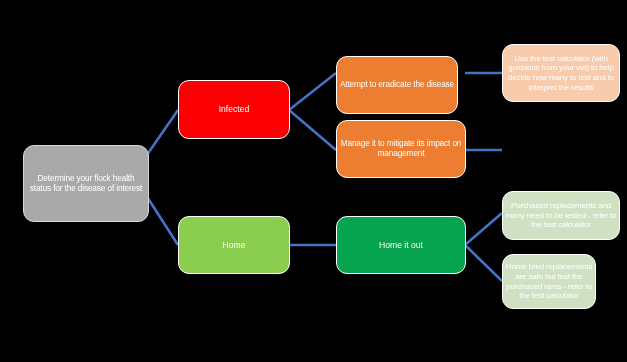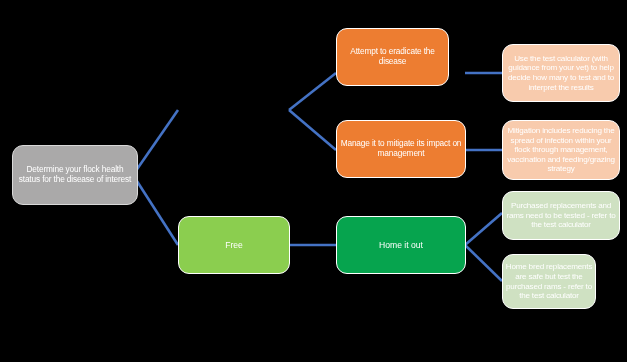--- a/index.html
+++ b/index.html
@@ -86,50 +86,50 @@
       <line x1="289" y1="110" x2="336" y2="73"></line>
       <line x1="289" y1="110" x2="336" y2="150"></line>
       <line x1="465" y1="73" x2="502" y2="73"></line>
       <line x1="465" y1="150" x2="502" y2="150"></line>
       <line x1="289" y1="245" x2="338" y2="245"></line>
       <line x1="465" y1="245" x2="502" y2="213"></line>
       <line x1="465" y1="245" x2="502" y2="281"></line>
     </g>
   </svg>
 
-  <div class="node n-start" style="left:12px; top:145px; width:126px; height:60px;">
+  <div class="node n-start" style="left:23px; top:145px; width:126px; height:77px;">
     <span>Determine your flock health status for the disease of interest</span>
   </div>
 
+  <div class="node n-infected" style="left:178px; top:80px; width:112px; height:59px;">
+    <span>Infected</span>
+  </div>
 
   <div class="node n-free" style="left:178px; top:216px; width:112px; height:58px;">
-    <span>Free</span>
+    <span>Home</span>
   </div>
 
-  <div class="node n-orange" style="left:336px; top:28px; width:113px; height:58px;">
+  <div class="node n-orange" style="left:336px; top:56px; width:122px; height:58px;">
     <span>Attempt to eradicate the disease</span>
   </div>
 
   <div class="node n-orange" style="left:336px; top:120px; width:130px; height:58px;">
     <span>Manage it to mitigate its impact on management</span>
   </div>
 
   <div class="node n-keepout" style="left:336px; top:216px; width:130px; height:58px;">
     <span>Home it out</span>
   </div>
 
   <div class="node n-peach" style="left:502px; top:44px; width:118px; height:58px;">
     <span>Use the test calculator (with guidance from your vet) to help decide how many to test and to interpret the results</span>
   </div>
 
-  <div class="node n-peach" style="left:502px; top:120px; width:118px; height:60px;">
-    <span>Mitigation includes reducing the spread of infection within your flock through management, vaccination and feeding/grazing strategy</span>
-  </div>
 
   <div class="node n-lgreen" style="left:502px; top:191px; width:118px; height:49px;">
-    <span>Purchased replacements and rams need to be tested - refer to the test calculator</span>
+    <span>Purchased replacements and many need to be tested - refer to the test calculator</span>
   </div>
 
   <div class="node n-lgreen" style="left:502px; top:254px; width:94px; height:55px;">
     <span>Home bred replacements are safe but test the purchased rams - refer to the test calculator</span>
   </div>
 
 </div>
 
 </body></html>

